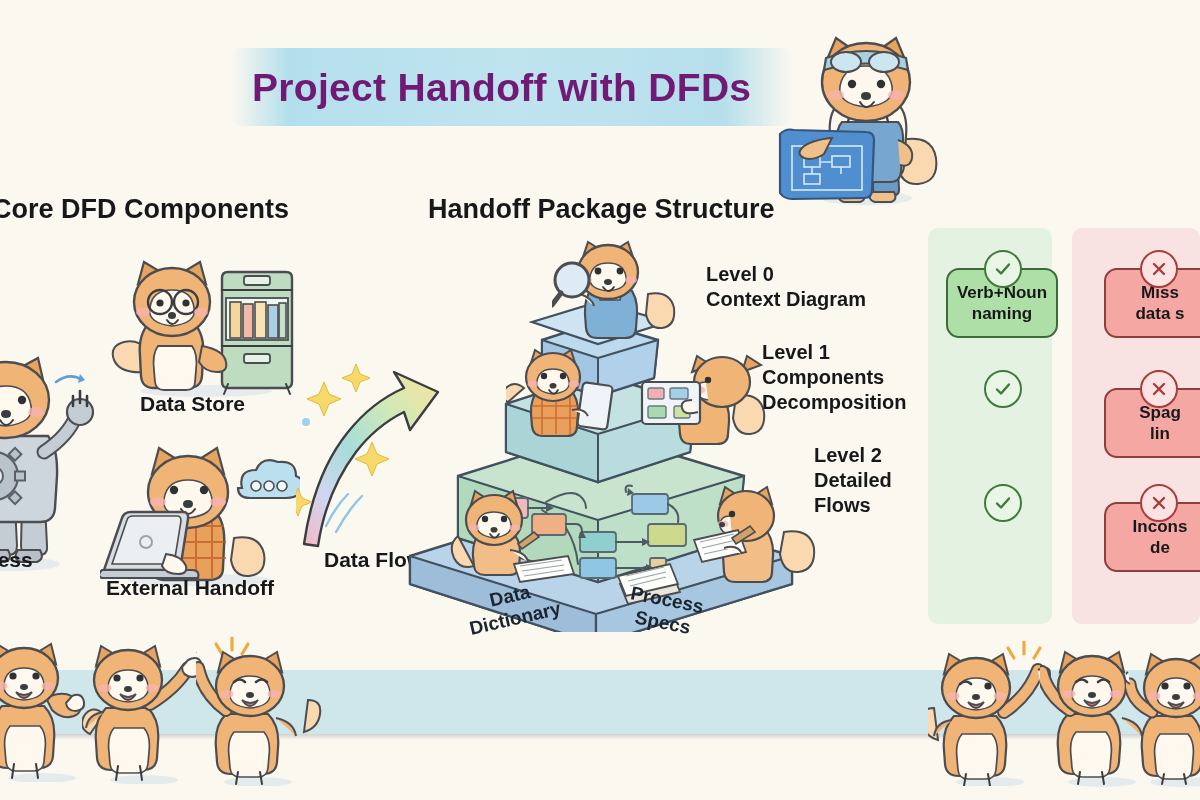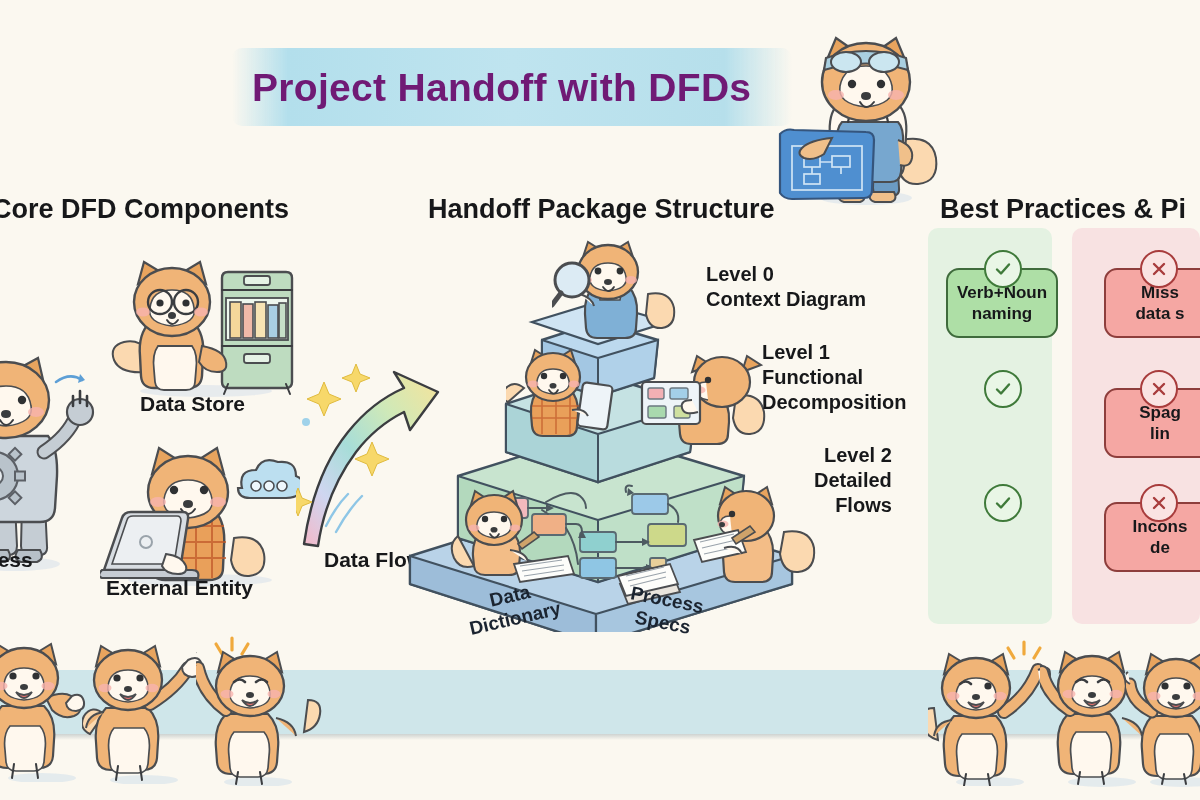--- a/index.html
+++ b/index.html
@@ -46,21 +46,21 @@
   }
   #lbl-process{left:-14px;top:548px;}
   #lbl-datastore{left:140px;top:392px;}
   #lbl-external{left:106px;top:576px;}
   #lbl-dataflow{left:288px;top:548px;margin-left:36px;}
 
   
   .lvl{position:absolute;font-size:20px;font-weight:bold;color:#17181a;line-height:25px;margin-left:24px;}
   #lvl0{left:682px;top:262px;}
   #lvl1{left:738px;top:340px;}
-  #lvl2{left:790px;top:443px;text-align:right;}
+  #lvl2{left:790px;top:443px;}
 
   
   .facetext{
     position:absolute;font-size:19px;font-weight:bold;color:#1b2430;line-height:23px;text-align:center;
   }
   #face-dd{left:466px;top:584px;transform:rotate(-13deg);}
   #face-ps{left:628px;top:588px;transform:rotate(11deg);}
 
   
   .panel{
@@ -152,24 +152,20 @@
     <path d="M128 118 q16 6 14 18 q-2 10 -12 7" fill="#f0c08a" stroke="#4b4d50" stroke-width="2"></path>
   </svg>
 
   <div class="head" id="head-left">
     <span class="underglow"></span>
     <span>Core DFD Components</span>
   </div>
   <div class="head" id="head-mid">
     <span class="underglow"></span>
     <span>Handoff Package Structure</span>
-  </div>
-  <div class="head" id="head-right">
-    <span class="underglow"></span>
-    <span>Best Practices &amp; Pi</span>
   </div>
 
   <svg class="shiba" style="left:-48px;top:318px;" width="150" height="260" viewBox="0 0 150 260">
     <ellipse cx="62" cy="246" rx="46" ry="7" fill="#e2e7ec" opacity=".8"></ellipse>
 
     <path d="M40 186 l-2 42 q0 9 10 9 h8 q9 0 9 -9 l-2 -42z" fill="#c5cdd4" stroke="#4b4d50" stroke-width="2"></path>
     <path d="M70 186 l-1 42 q0 9 9 9 h9 q9 0 8 -9 l-2 -42z" fill="#c5cdd4" stroke="#4b4d50" stroke-width="2"></path>
     <path d="M34 232 q-6 9 3 12 h16 q8 -3 3 -12z" fill="#b7c0c8" stroke="#4b4d50" stroke-width="2"></path>
     <path d="M66 232 q-6 9 3 12 h16 q8 -3 3 -12z" fill="#b7c0c8" stroke="#4b4d50" stroke-width="2"></path>
 
@@ -281,21 +277,21 @@
     <path d="M88 70 q-5 0 -5 4 q0 4 5 4 q5 0 5 -4 q0 -4 -5 -4z" fill="#3a3c3e"></path>
     <path d="M81 79 q7 10 14 0" class="ink" stroke-width="2"></path>
 
     <path d="M4 140 l18 -52 q2 -6 9 -6 h52 q6 0 5 7 l-8 51z" fill="#d8dde2" stroke="#4b4d50" stroke-width="2.4"></path>
     <path d="M12 134 l15 -44 q1 -4 6 -4 h44 q4 0 4 5 l-7 43z" fill="#eceff2" stroke="#4b4d50" stroke-width="1.6"></path>
     <circle cx="46" cy="112" r="6" fill="none" stroke="#9aa3ab" stroke-width="2"></circle>
     <path d="M2 140 h90 q8 0 6 8 h-96 q-6 -2 0 -8z" fill="#c6ccd3" stroke="#4b4d50" stroke-width="2.2"></path>
 
     <path d="M66 124 q16 2 20 12 q2 8 -8 8 q-12 0 -16 -8z" fill="#fff8ee" stroke="#4b4d50" stroke-width="2"></path>
   </svg>
-  <div class="label" id="lbl-external">External Entity</div>
+  <div class="label" id="lbl-external">External Handoff</div>
   <div class="label" id="lbl-process">cess</div>
 
   <svg class="shiba" style="left:296px;top:330px;" width="170" height="230" viewBox="0 0 170 230">
     <defs>
       <linearGradient id="rain" x1="0" y1="1" x2="1" y2="0">
         <stop offset="0%" stop-color="#f4b8c8"></stop>
         <stop offset="22%" stop-color="#cfd6f0"></stop>
         <stop offset="45%" stop-color="#a7ddd8"></stop>
         <stop offset="70%" stop-color="#cfe9b8"></stop>
         <stop offset="100%" stop-color="#f7e39a"></stop>
@@ -470,21 +466,21 @@
         <path d="M10 28 l38 -9 M12 33 l38 -9 M14 38 l36 -9"></path>
       </g>
   </svg>
 
   <div class="lvl" id="lvl0">
     <div>Level 0</div>
     <div>Context Diagram</div>
   </div>
   <div class="lvl" id="lvl1">
     <div>Level 1</div>
-    <div>Functional</div>
+    <div>Components</div>
     <div>Decomposition</div>
   </div>
   <div class="lvl" id="lvl2">
     <div>Level 2</div>
     <div>Detailed</div>
     <div>Flows</div>
   </div>
 
   <div class="facetext" id="face-dd">
     <div>Data</div>

